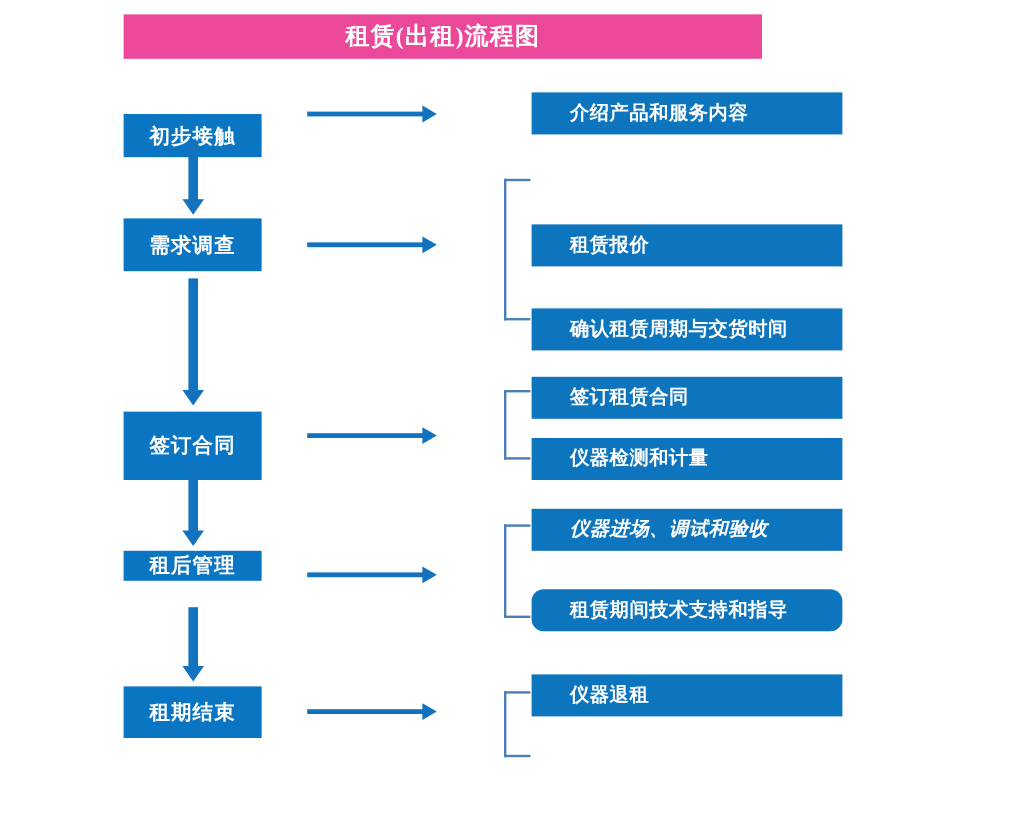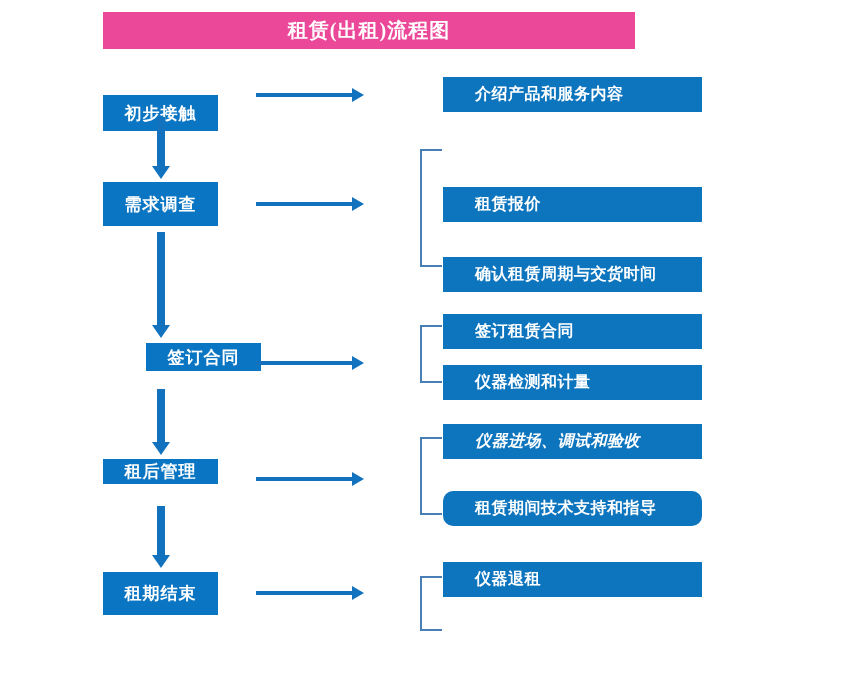--- a/index.html
+++ b/index.html
@@ -134,21 +134,21 @@
 </style>
 </head>
 <body>
 
 <div id="canvas">
 
   <div class="title-bar">租赁(出租)流程图</div>
 
   <div class="stage-box" style="left:103px; top:77px;  height:36px;margin-top:18px;">初步接触</div>
   <div class="stage-box" style="left:103px; top:182px; height:44px;">需求调查</div>
-  <div class="stage-box" style="left:103px; top:343px; height:28px;margin-left:43px;">签订合同</div>
+  <div class="stage-box" style="left:103px; top:343px; height:57px;">签订合同</div>
   <div class="stage-box" style="left:103px; top:459px; height:25px;">租后管理</div>
   <div class="stage-box" style="left:103px; top:572px; height:43px;">租期结束</div>
 
   <div class="v-arrow" style="left:152px; top:117px; height:62px;">
     <div class="shaft"></div>
     <div class="head"></div>
   </div>
   <div class="v-arrow" style="left:152px; top:232px; height:106px;">
     <div class="shaft"></div>
     <div class="head"></div>

